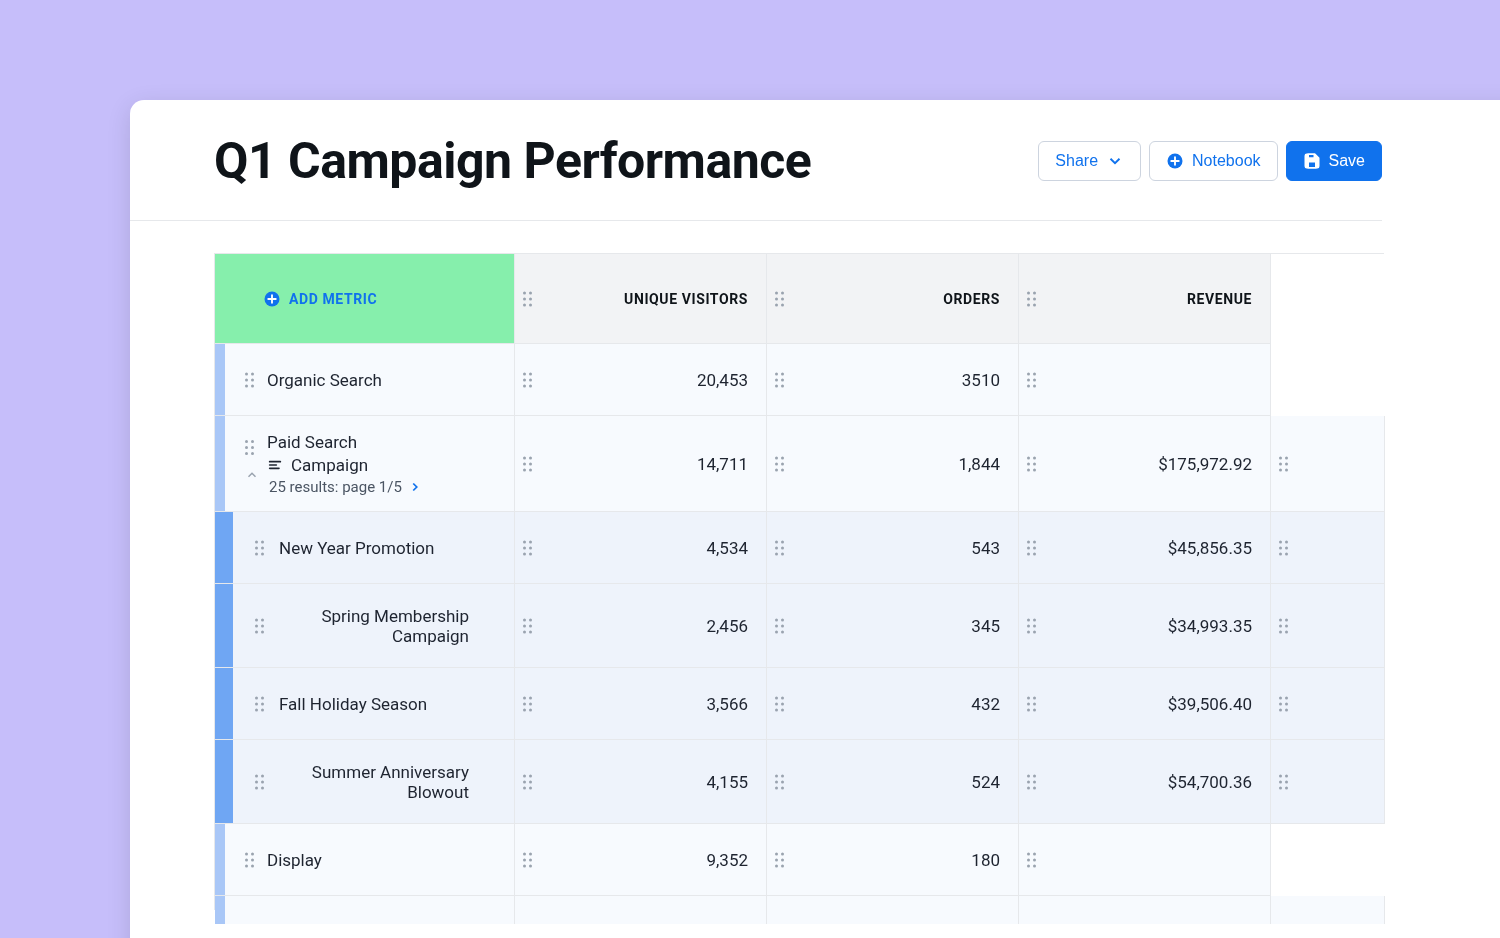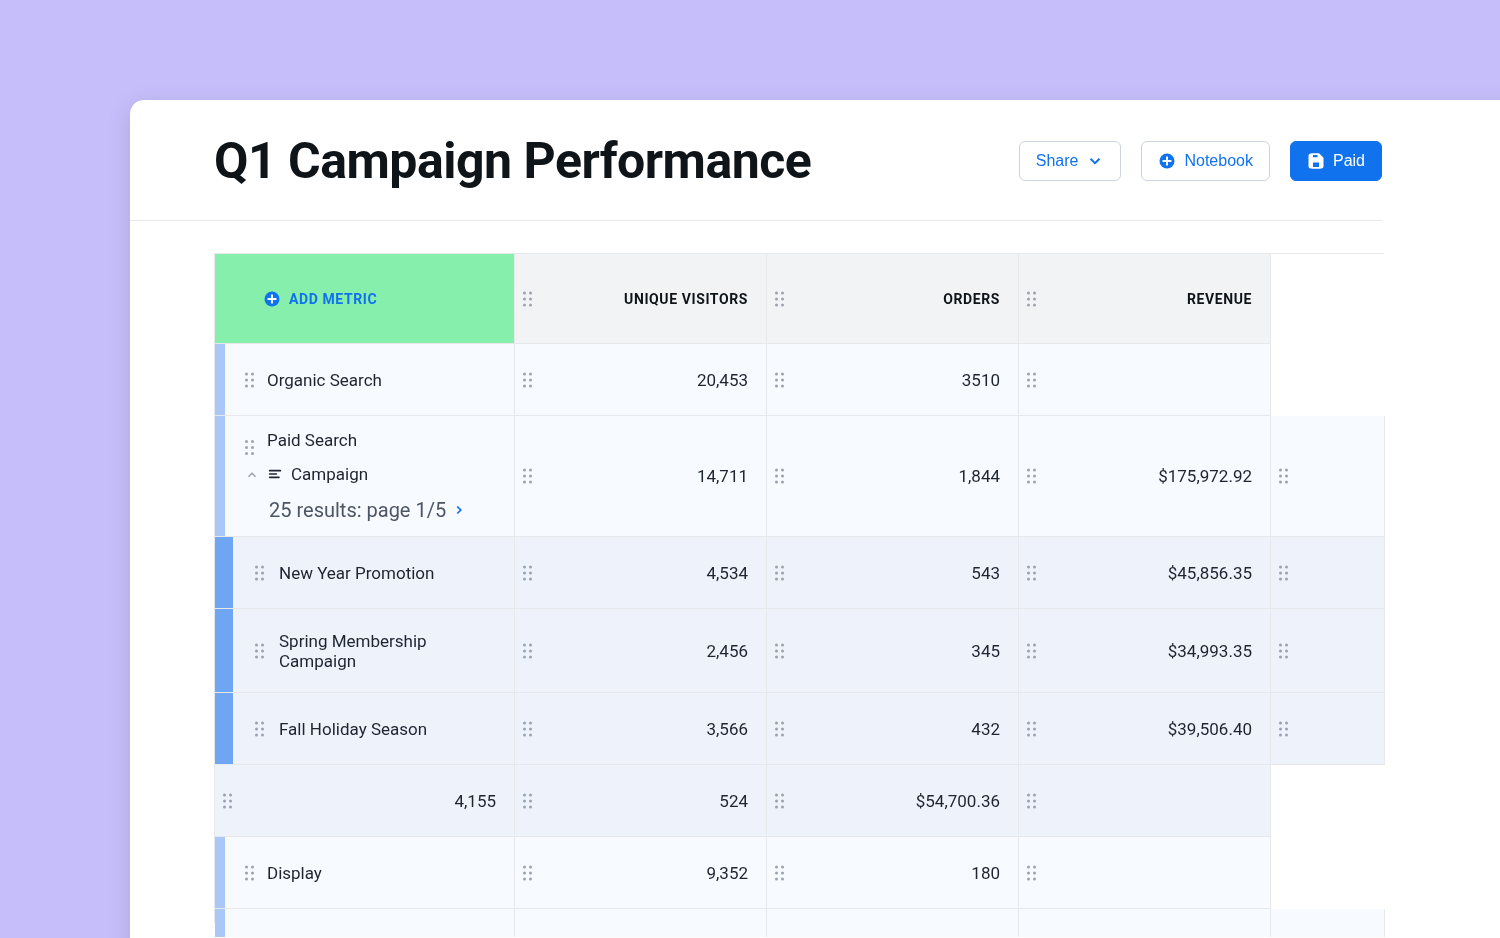--- a/index.html
+++ b/index.html
@@ -61,21 +61,21 @@
     width: 1252px; 
   }
   .page-title {
     font-size: 50px;
     font-weight: 700;
     color: var(--text-dark);
     letter-spacing: -0.5px;
   }
   .header-actions {
     display:flex;
-    gap: 20px;
+    gap: 8px;
     align-items:center;
   }
   .btn {
     height: 40px;
     border-radius: 6px;
     border: 1px solid var(--btn-border);
     background: #fff;
     color: var(--accent-blue);
     font-size: 16px;
     font-weight: 500;
@@ -160,48 +160,48 @@
     justify-content:flex-start;
     padding: 14px 16px 14px 52px;
   }
   .trow .td.num {
     justify-content:flex-end;
     padding-right: 18px;
     font-variant-numeric: tabular-nums;
   }
   .trow.alt .td { background: var(--row-alt); }
   .trow.sub .td { background: var(--row-sub); }
-  .trow.sub .td.first { padding-left: 64px; }
+  .trow.sub .td.first { padding-left: 64px; text-align: right; }
 
   
   .side-bar {
     position:absolute;
     left:0; top:0; bottom:0;
     width:10px;
   }
   .trow .side-bar { background: var(--side-bar-light); }
   .trow.sub .side-bar { background: var(--side-bar-dark); width:18px; }
   .trow.alt .side-bar { background: var(--side-bar-light); }
 
   
   .paid-first {
     display:flex;
     flex-direction:column;
-    gap:14px;
+    gap:3px;
     align-items:flex-start;
     font-size:17px;
   }
   .paid-first .line2 {
     display:flex; align-items:center; gap:8px;
     padding-left: 0px;
     color: var(--text-mid);
   }
   .paid-first .pager {
     display:flex; align-items:center; gap:6px;
-    font-size:20px;
+    font-size:15px;
     color:#4b5563;
     padding-left: 2px;
   }
   .caret-up {
     position:absolute;
     left:30px;
     top:52px;
   }
   .pager svg { width:14px; height:14px; }
 
@@ -246,21 +246,21 @@
         </svg>
         <span>Notebook</span>
       </button>
 
       <button class="btn primary">
         <svg viewBox="0 0 24 24" fill="none" stroke="#fff" stroke-width="2">
           <path d="M19 21H5a2 2 0 0 1-2-2V5a2 2 0 0 1 2-2h11l5 5v11a2 2 0 0 1-2 2z" fill="#fff" stroke="#fff"></path>
           <rect x="7" y="3" width="8" height="5" fill="#1072ed"></rect>
           <rect x="7" y="13" width="10" height="8" fill="#1072ed"></rect>
         </svg>
-        <span>Paid</span>
+        <span>Save</span>
       </button>
 
     </div>
   </div>
 
   <div class="table-wrap">
 
     <div class="thead">
       <div class="th first">
         <div class="add-metric-btn">
@@ -598,20 +598,32 @@
             <span></span>
             <span></span>
             <span></span>
             <span></span>
             <span></span>
           </div>
         </div>
     </div>
 
     <div class="trow sub">
+      <div class="td first" style="min-height:84px">
+        <div class="side-bar"></div>
+        <div class="drag-handle dots6" style="left:40px">
+            <span></span>
+            <span></span>
+            <span></span>
+            <span></span>
+            <span></span>
+            <span></span>
+          </div>
+        <span style="max-width:190px">Summer Anniversary Blowout</span>
+      </div>
       <div class="td num">
           <div class="drag-handle dots6">
             <span></span>
             <span></span>
             <span></span>
             <span></span>
             <span></span>
             <span></span>
           </div>
           <span>4,155</span>

